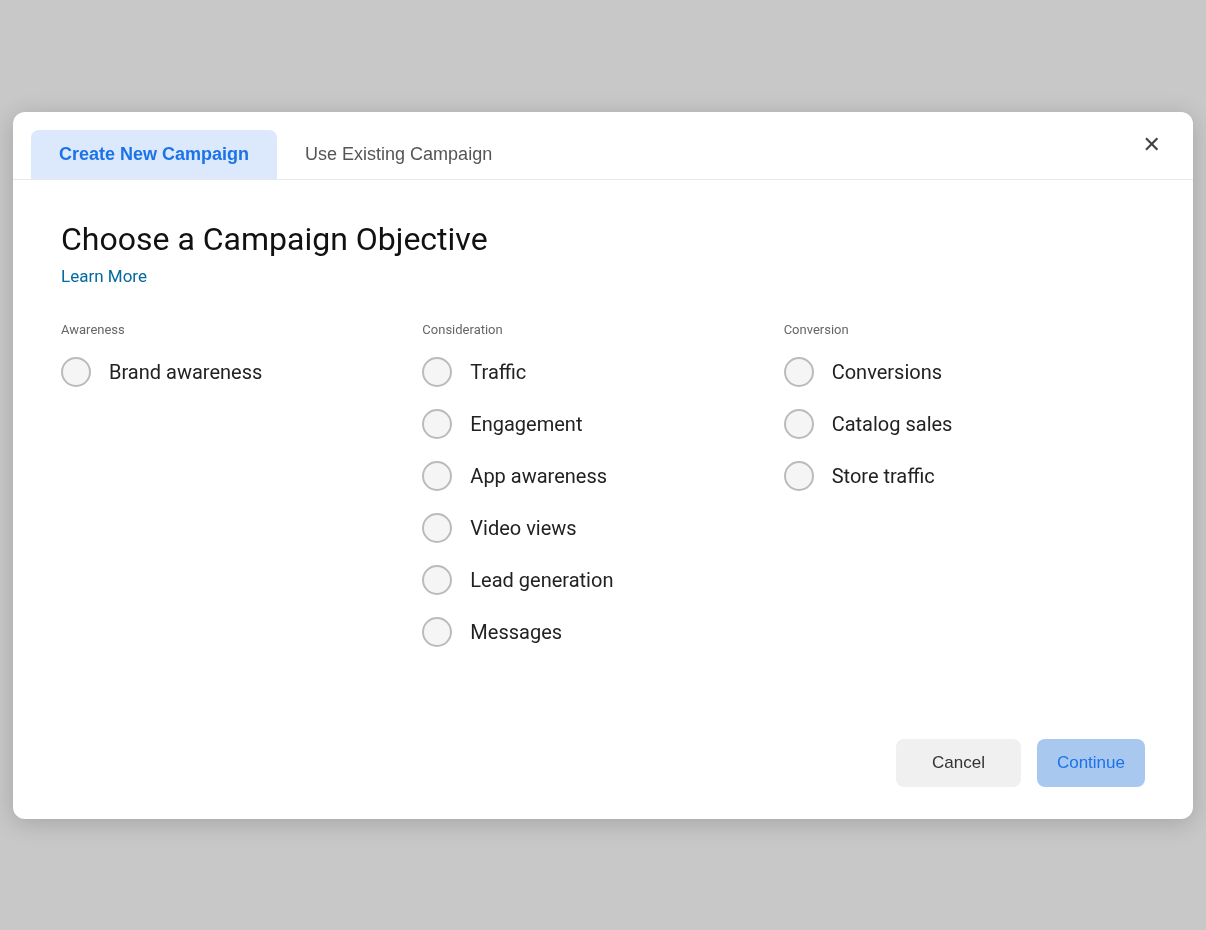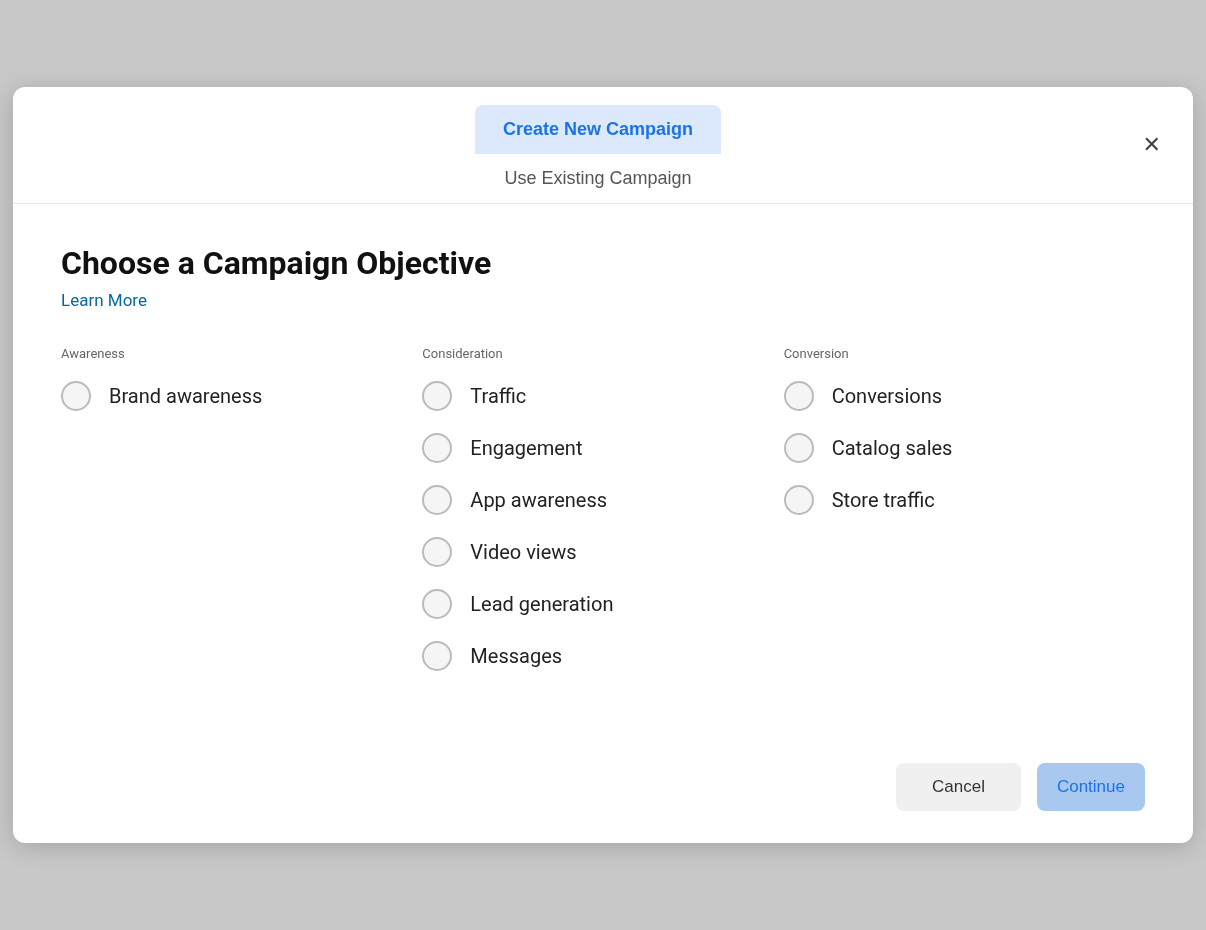--- a/index.html
+++ b/index.html
@@ -34,21 +34,20 @@
       overflow: hidden;
       position: relative;
     }
 
     .modal-header {
       display: flex;
       align-items: center;
       padding: 18px 28px 0 18px;
       border-bottom: 1px solid #e8e8e8;
       position: relative;
-      flex-direction: column;
     }
 
     .tab {
       padding: 14px 28px;
       border-radius: 8px 8px 0 0;
       font-size: 18px;
       font-weight: 600;
       cursor: pointer;
       border: none;
       background: transparent;
@@ -78,21 +77,21 @@
       line-height: 1;
       padding: 4px 8px;
     }
 
     .modal-body {
       padding: 40px 48px 30px 48px;
     }
 
     .page-title {
       font-size: 32px;
-      font-weight: 700;
+      font-weight: 400;
       color: #111;
       margin-bottom: 8px;
     }
 
     .learn-more {
       color: #0369a1;
       font-size: 17px;
       text-decoration: none;
       cursor: pointer;
       display: inline-block;

